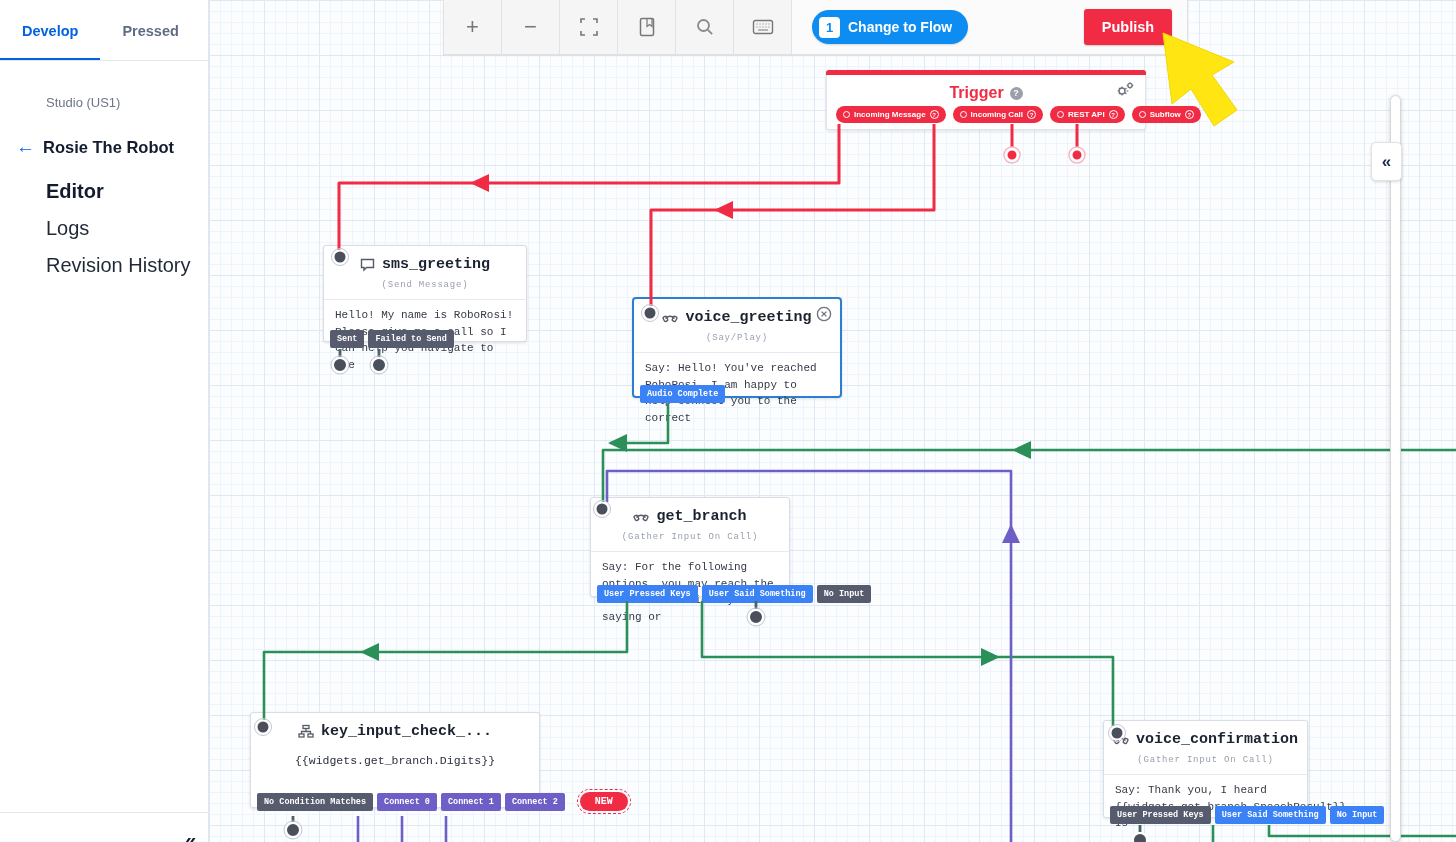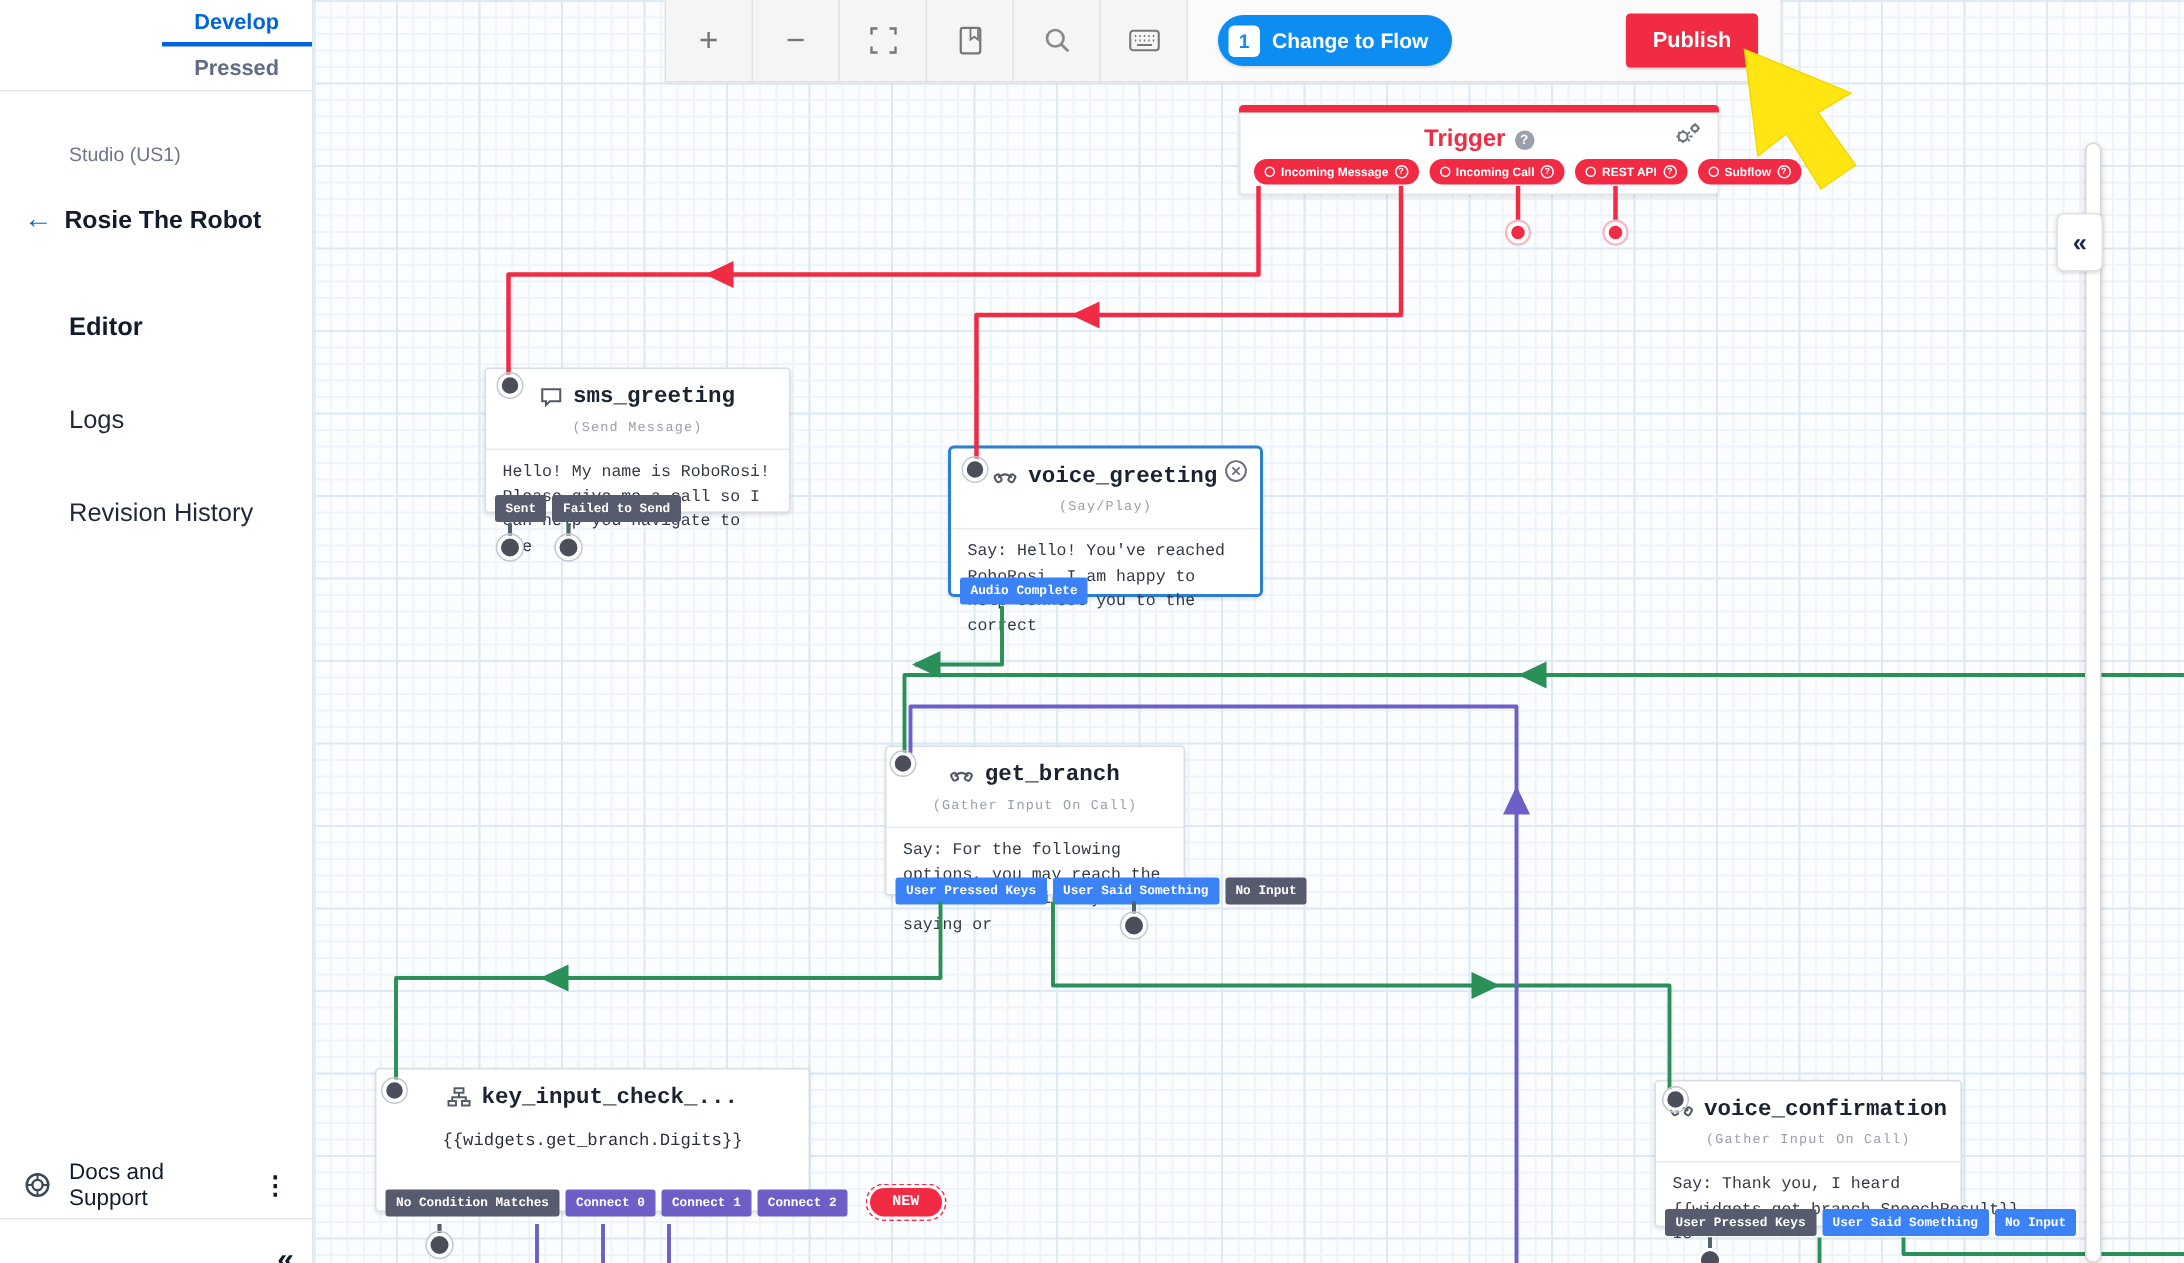--- a/index.html
+++ b/index.html
@@ -13,32 +13,32 @@
     background-image:
       linear-gradient(#dde9f5 1px, transparent 1px),
       linear-gradient(90deg,#dde9f5 1px, transparent 1px),
       linear-gradient(#eef4fb 1px, transparent 1px),
       linear-gradient(90deg,#eef4fb 1px, transparent 1px);
     background-size:55px 55px,55px 55px,11px 11px,11px 11px; }
 
   
   .sidebar { position:absolute; left:0; top:0; width:209px; height:842px;
     background:#fff; border-right:1px solid #e0e4ec; z-index:10; overflow:hidden; }
-  .side-tabs { display:flex; height:61px; align-items:flex-end; position:relative;flex-direction:column; }
+  .side-tabs { display:flex; height:61px; align-items:flex-start; position:relative; }
   .side-tab { font-size:14.5px; font-weight:700; padding:0 22px; cursor:pointer; height:100%;
     display:flex; align-items:center; }
   .side-tab.active { color:#0263e0; box-shadow:inset 0 -3px 0 #0263e0; }
   .side-tab.inactive { color:#606b85; font-weight:600; }
   .side-tabs::after { content:""; position:absolute; left:0; right:0; bottom:0; height:1px; background:#e4e7ee; }
   .env-label { color:#6e7589; font-size:13px; margin:34px 0 0 46px; }
   .flow-row { display:flex; align-items:center; margin:26px 0 0 16px; gap:8px; }
   .back-arrow { color:#0263e0; font-size:19px; font-weight:700; cursor:pointer; }
   .flow-name { font-size:16.5px; font-weight:800; color:#121c2d; }
   .side-nav { margin:22px 0 0 46px; display:flex; flex-direction:column; gap:14px; }
-  .side-nav .item { font-size:17px; color:#1f2937; cursor:pointer;margin-top:28px; }
+  .side-nav .item { font-size:20px; color:#1f2937; cursor:pointer; }
   .side-nav .item.active { font-weight:800; color:#121c2d; }
   .docs-row { position:absolute; left:0; right:0; top:768px; height:44px;
     display:flex; align-items:center; padding:0 16px; gap:12px; }
   .docs-label { font-size:15px; color:#121c2d; flex:1; }
   .kebab { font-size:17px; color:#121c2d; font-weight:700; cursor:pointer; letter-spacing:0; }
   .side-divider { position:absolute; left:0; right:0; top:812px; height:1px; background:#e4e7ee; }
   .side-collapse { position:absolute; right:12px; bottom:-10px; font-size:20px; font-weight:800; color:#121c2d; cursor:pointer; }
 
   
   .toolbar { position:absolute; left:443px; top:0; width:745px; height:55px;
@@ -121,31 +121,20 @@
     <div class="env-label">Studio (US1)</div>
     <div class="flow-row">
       <span class="back-arrow">←</span>
       <span class="flow-name">Rosie The Robot</span>
     </div>
     <div class="side-nav">
       <div class="item active">Editor</div>
       <div class="item">Logs</div>
       <div class="item">Revision History</div>
     </div>
-    <div class="docs-row">
-      <span class="icon">
-        <svg width="18" height="18" viewBox="0 0 18 18" fill="none" stroke="#3c4858" stroke-width="1.6">
-          <circle cx="9" cy="9" r="7.2"></circle>
-            <circle cx="9" cy="9" r="3.4"></circle>
-          <path d="M9 1.8v4M9 12.2v4M1.8 9h4M12.2 9h4" stroke-width="1.3"></path>
-        </svg>
-      </span>
-      <span class="docs-label">Docs and Support</span>
-      <span class="kebab">⋮</span>
-    </div>
     <div class="side-divider"></div>
     <div class="side-collapse">«</div>
   </div>
 
   <svg class="wires" width="1456" height="842" viewBox="0 0 1456 842">
     <g stroke="#f12b44" stroke-width="3" fill="none" stroke-linejoin="round">
       <path d="M839,124 V183 H339 V250"></path>
       <path d="M934,124 V210 H651 V306"></path>
       <path d="M1012,124 V147"></path>
       <path d="M1077,124 V147"></path>

